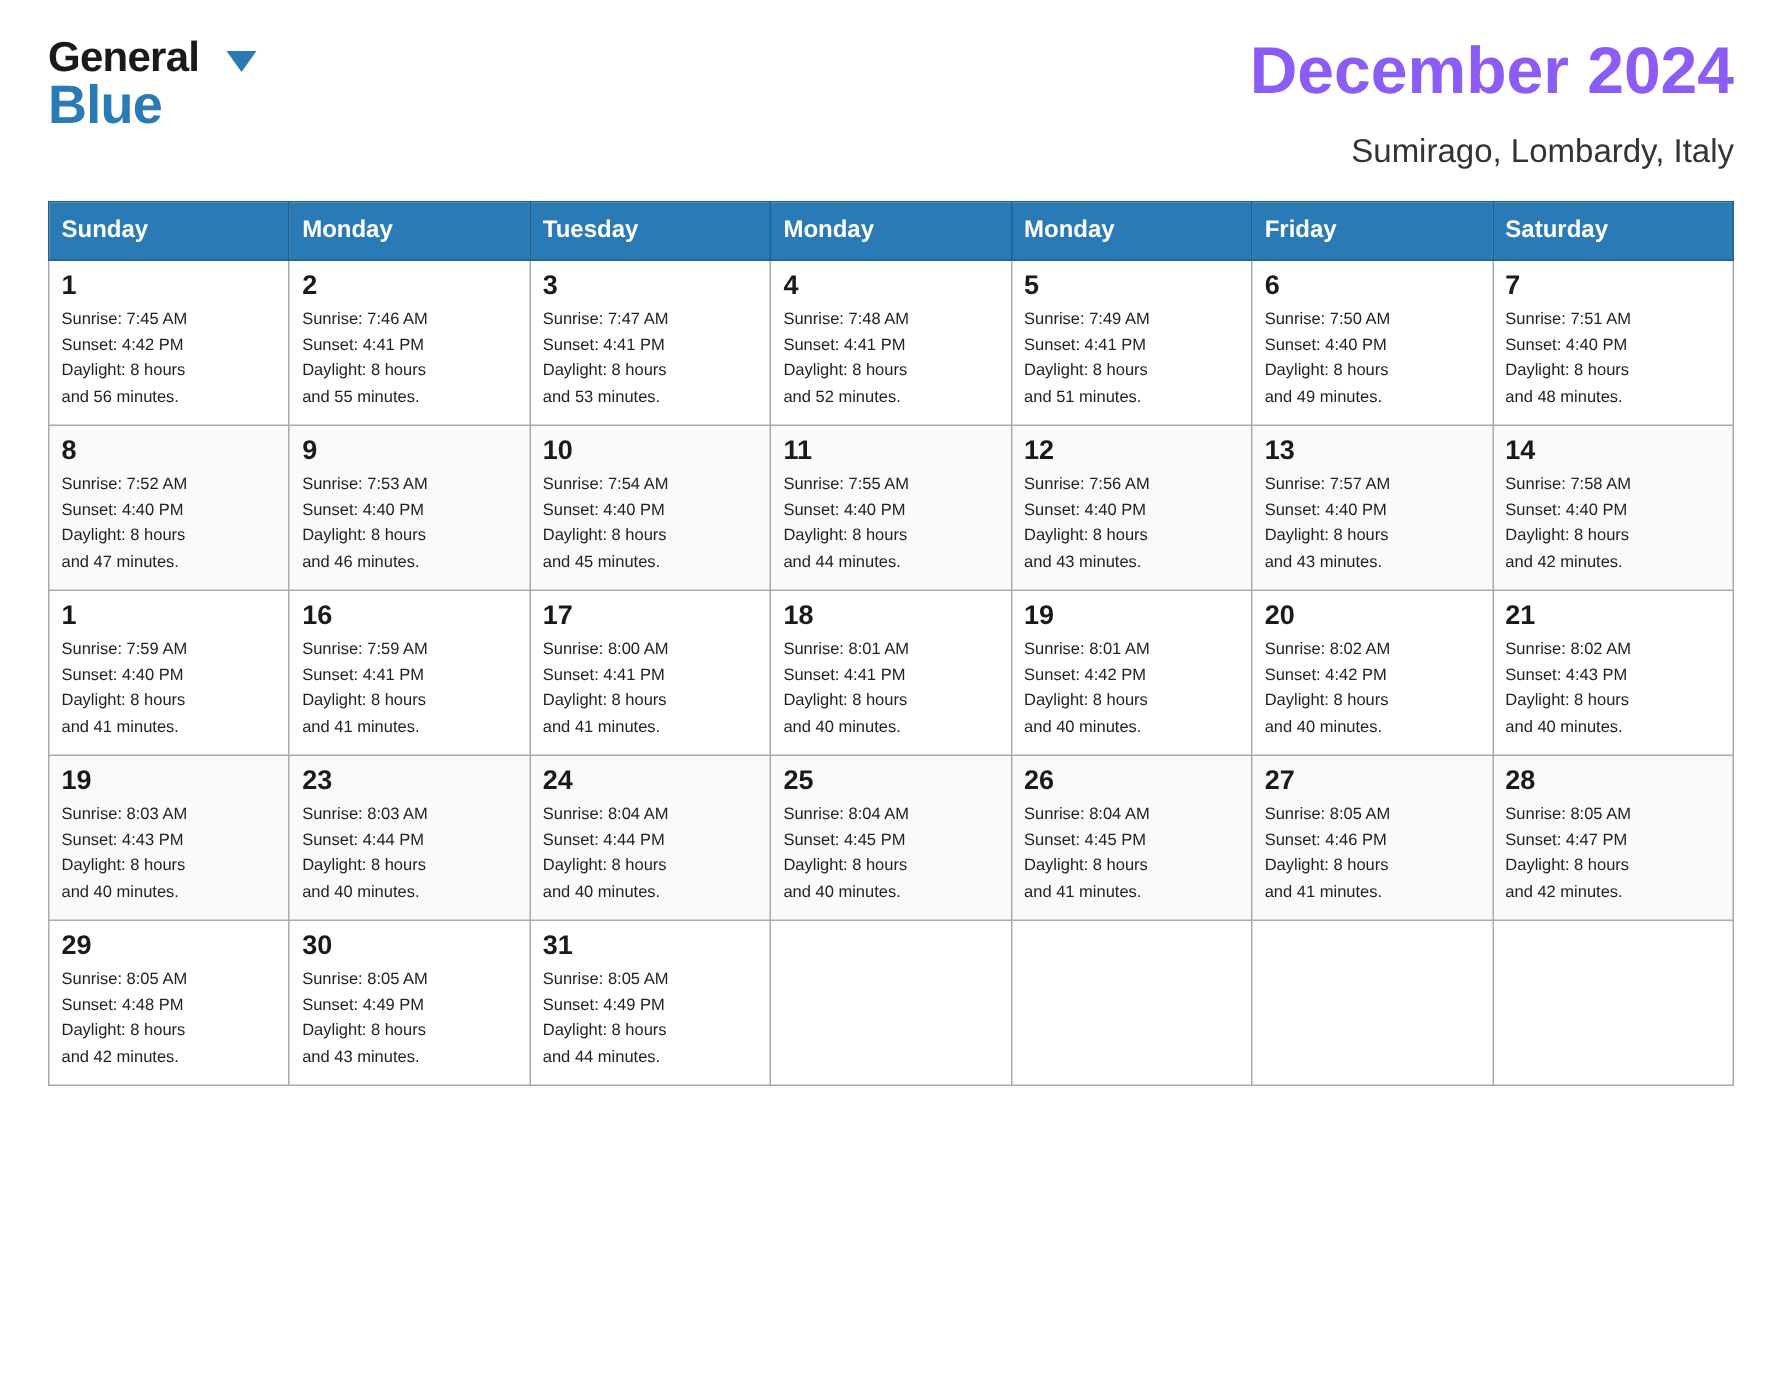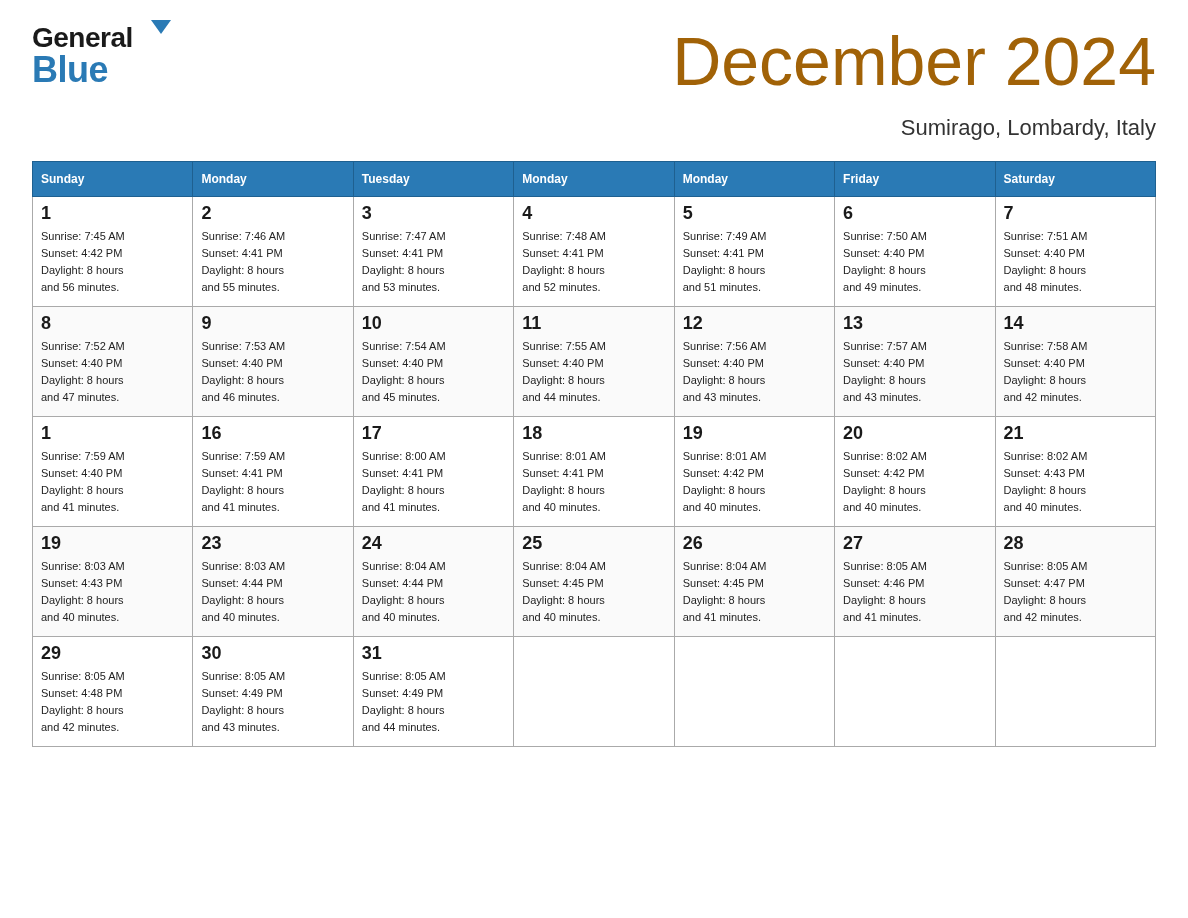--- a/index.html
+++ b/index.html
@@ -42,46 +42,46 @@
       border-left: 10px solid transparent;
       border-right: 10px solid transparent;
       border-top: 14px solid #2a7ab5;
       margin-left: 2px;
       vertical-align: middle;
       position: relative;
       top: -4px;
     }
     .logo-line {
       display: flex;
-      align-items: flex-start;
+      align-items: flex-end;
       gap: 16px;
     }
     .header-right {
       text-align: right;
     }
     .month-title {
-      font-size: 68px;
-      font-weight: normal;
-      color: #a16207;
+      font-size: 44px;
+      font-weight: bold;
+      color: #8b5cf6;
       line-height: 1.1;
     }
     .location {
       font-size: 22px;
       color: #333;
       margin-top: 16px;
     }
     .calendar {
       width: 100%;
       border-collapse: collapse;
       border: 1px solid #999;
     }
     .calendar th {
       background-color: #2a7ab5;
       color: #fff;
-      font-size: 12px;
+      font-size: 16px;
       font-weight: bold;
       padding: 10px 8px;
       text-align: left;
       border: 1px solid #1e6090;
     }
     .calendar td {
       border: 1px solid #aaa;
       vertical-align: top;
       padding: 6px 8px;
       width: 14.28%;

